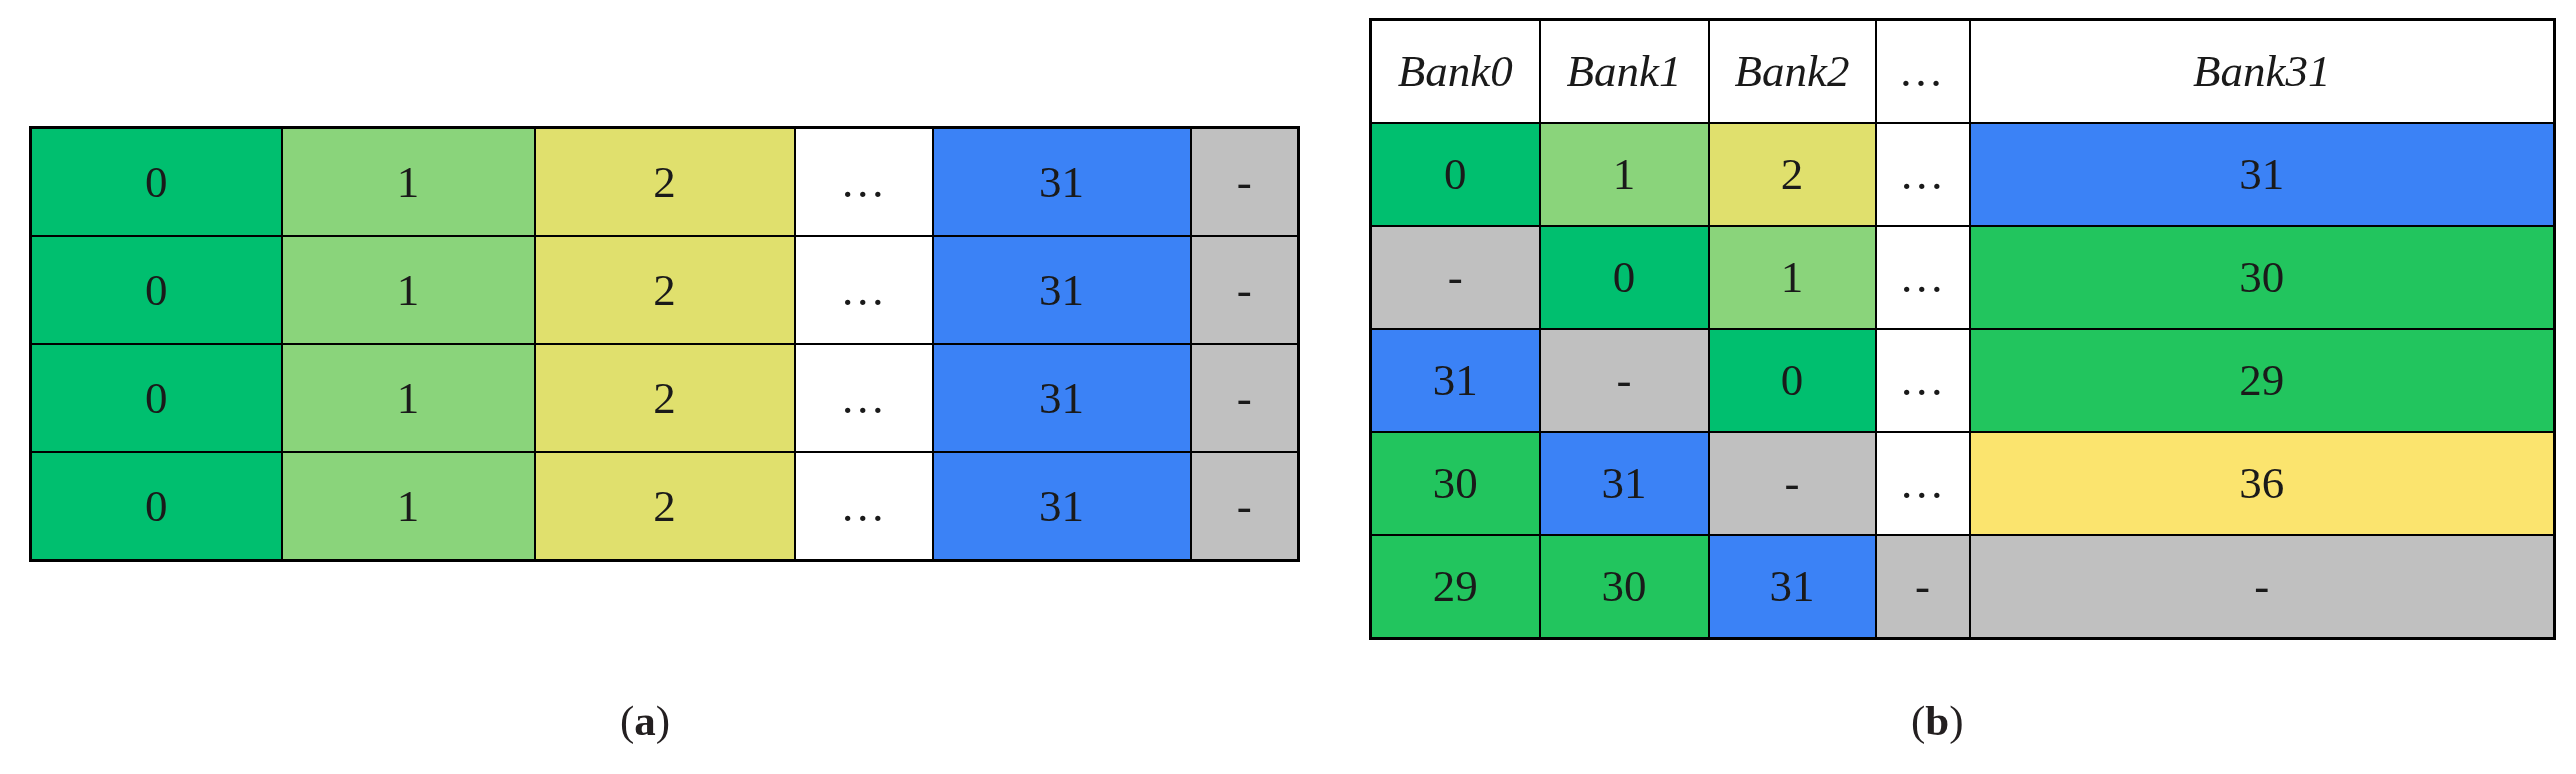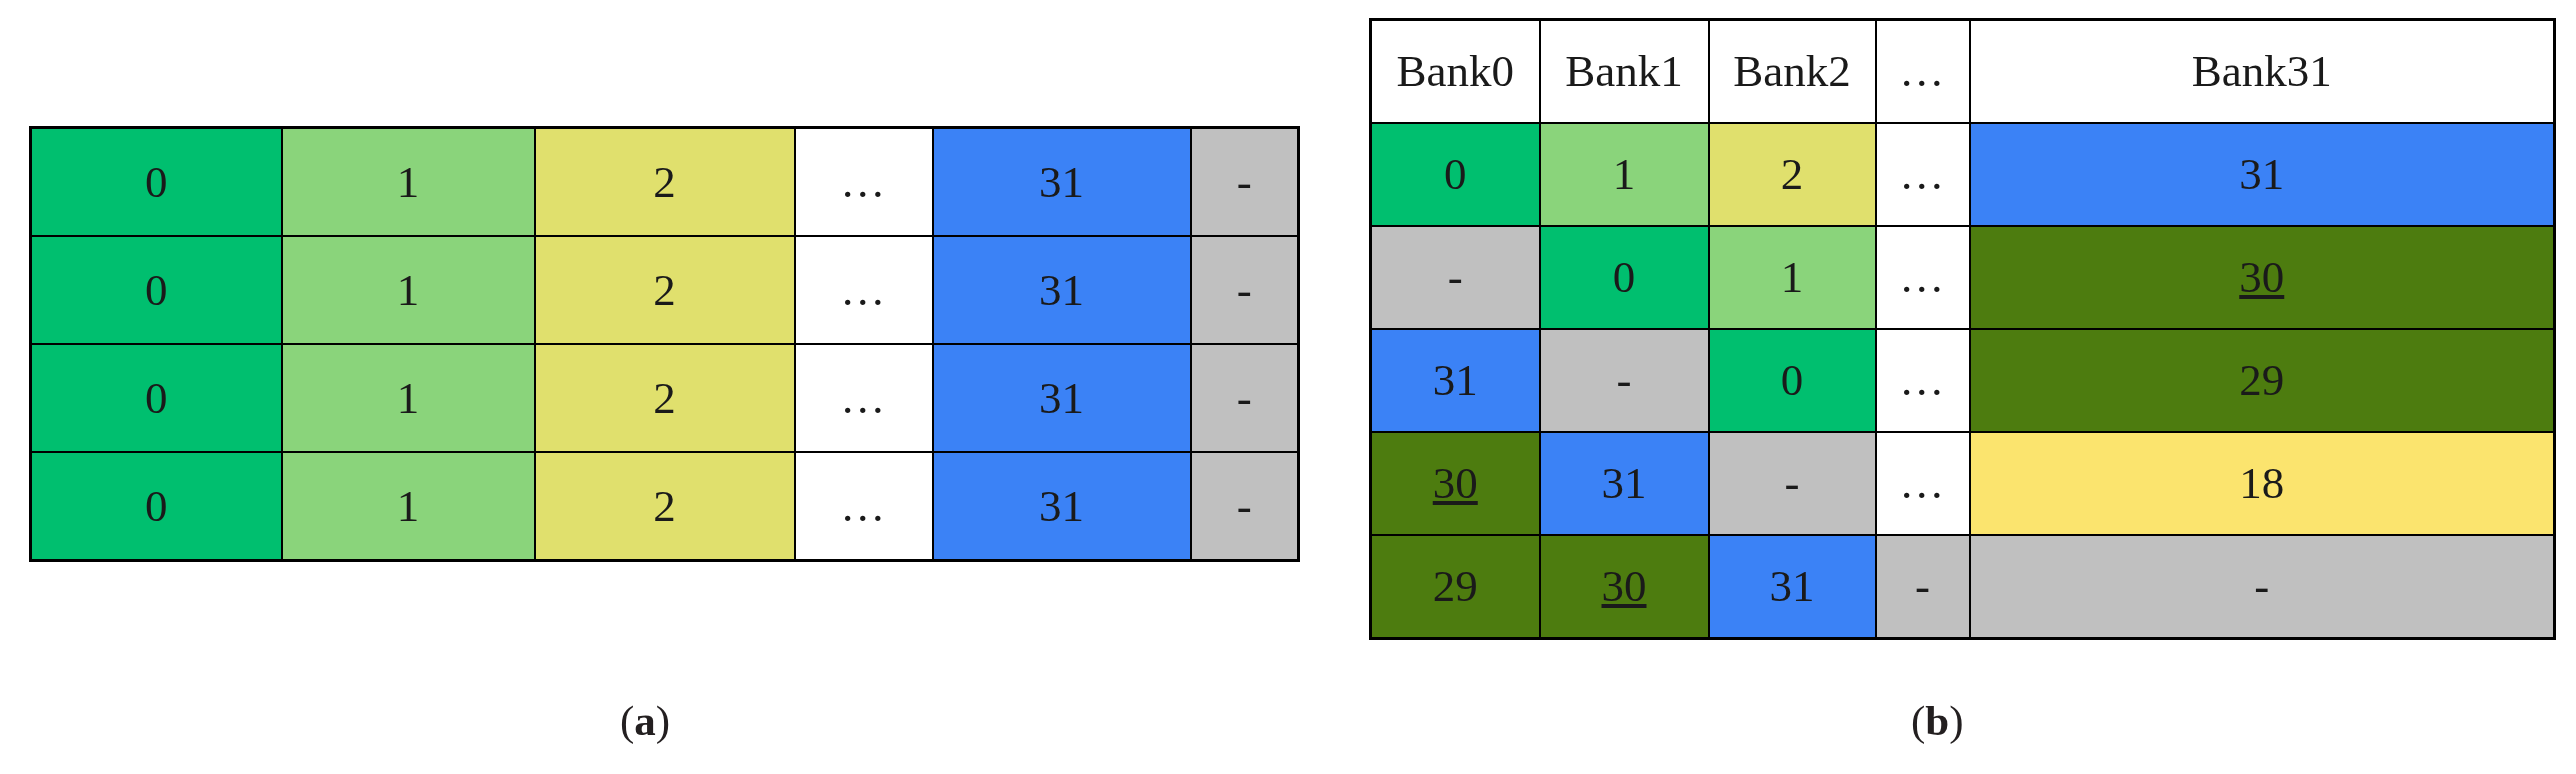--- a/index.html
+++ b/index.html
@@ -51,38 +51,38 @@
     font-weight: normal;
     font-size: 45px;
     line-height: 1;
     color: #1a1a1a;
     font-family: "Liberation Serif", "DejaVu Serif", serif;
   }
 
   
   .panel-a td { height: 106px; }
   
-  .panel-b th { height: 101px; font-size: 45px; }
+  .panel-b th { height: 101px; font-size: 45px; font-style: italic; }
   .panel-b td { height: 101px; }
 
   
   .dots {
     font-size: 43px;
     letter-spacing: 1.5px;
   }
 
   
   .c-green   { background: #00bf6f; }
   .c-lgreen  { background: #8ad47b; }
   .c-yellow  { background: #e0e06d; }
   .c-white   { background: #ffffff; }
   .c-red     { background: #3b82f6; }
   .c-gray    { background: #c0c0c0; }
-  .c-orange  { background: #4d7c0f; text-decoration: underline; }
-  .c-amber   { background: #4d7c0f; }
+  .c-orange  { background: #22c55e; }
+  .c-amber   { background: #22c55e; }
   .c-lyellow { background: #fbe46e; }
 
   
   .dash { font-size: 45px; }
 
   
   .caption {
     position: absolute;
     font-family: "Liberation Serif", "DejaVu Serif", serif;
     font-size: 43px;
@@ -183,21 +183,21 @@
             <td class="c-gray dash">-</td>
             <td class="c-green">0</td>
             <td class="c-white dots">…</td>
             <td class="c-amber">29</td>
           </tr>
           <tr>
             <td class="c-orange">30</td>
             <td class="c-red">31</td>
             <td class="c-gray dash">-</td>
             <td class="c-white dots">…</td>
-            <td class="c-lyellow">18</td>
+            <td class="c-lyellow">36</td>
           </tr>
           <tr>
             <td class="c-amber">29</td>
             <td class="c-orange">30</td>
             <td class="c-red">31</td>
             <td class="c-gray dash">-</td>
             <td class="c-gray dash">-</td>
           </tr>
         </tbody>
     </table>

